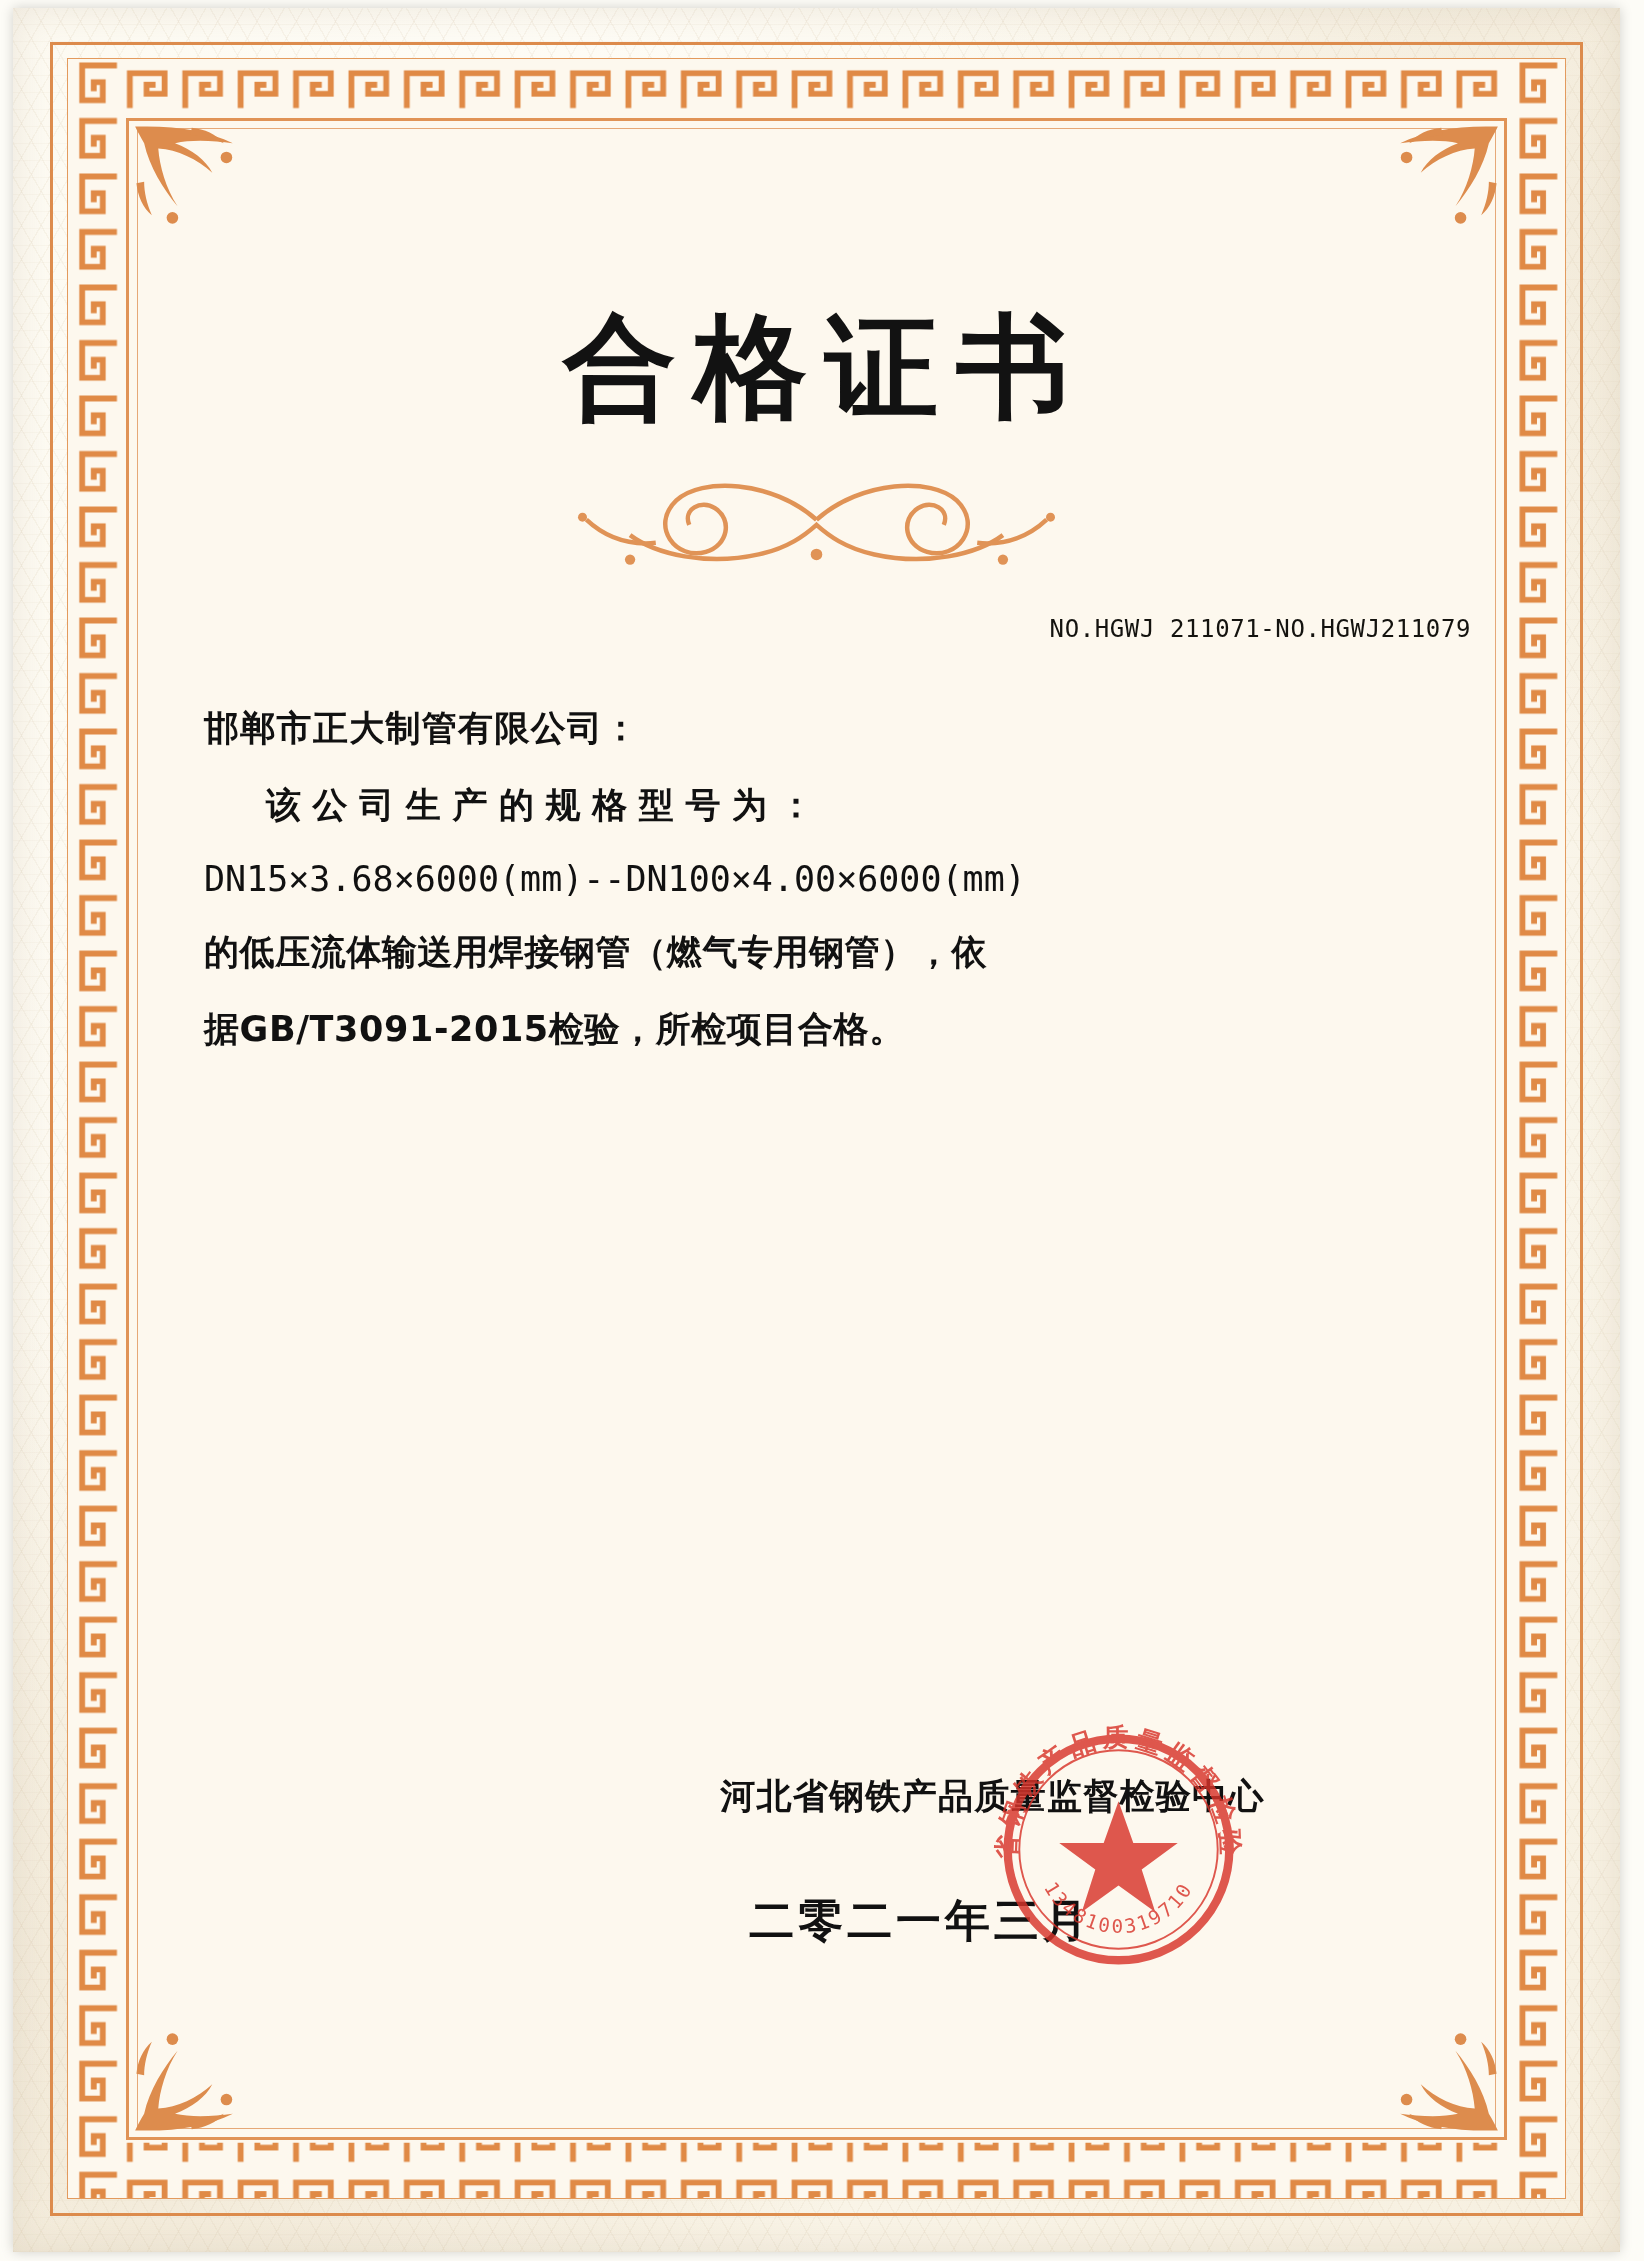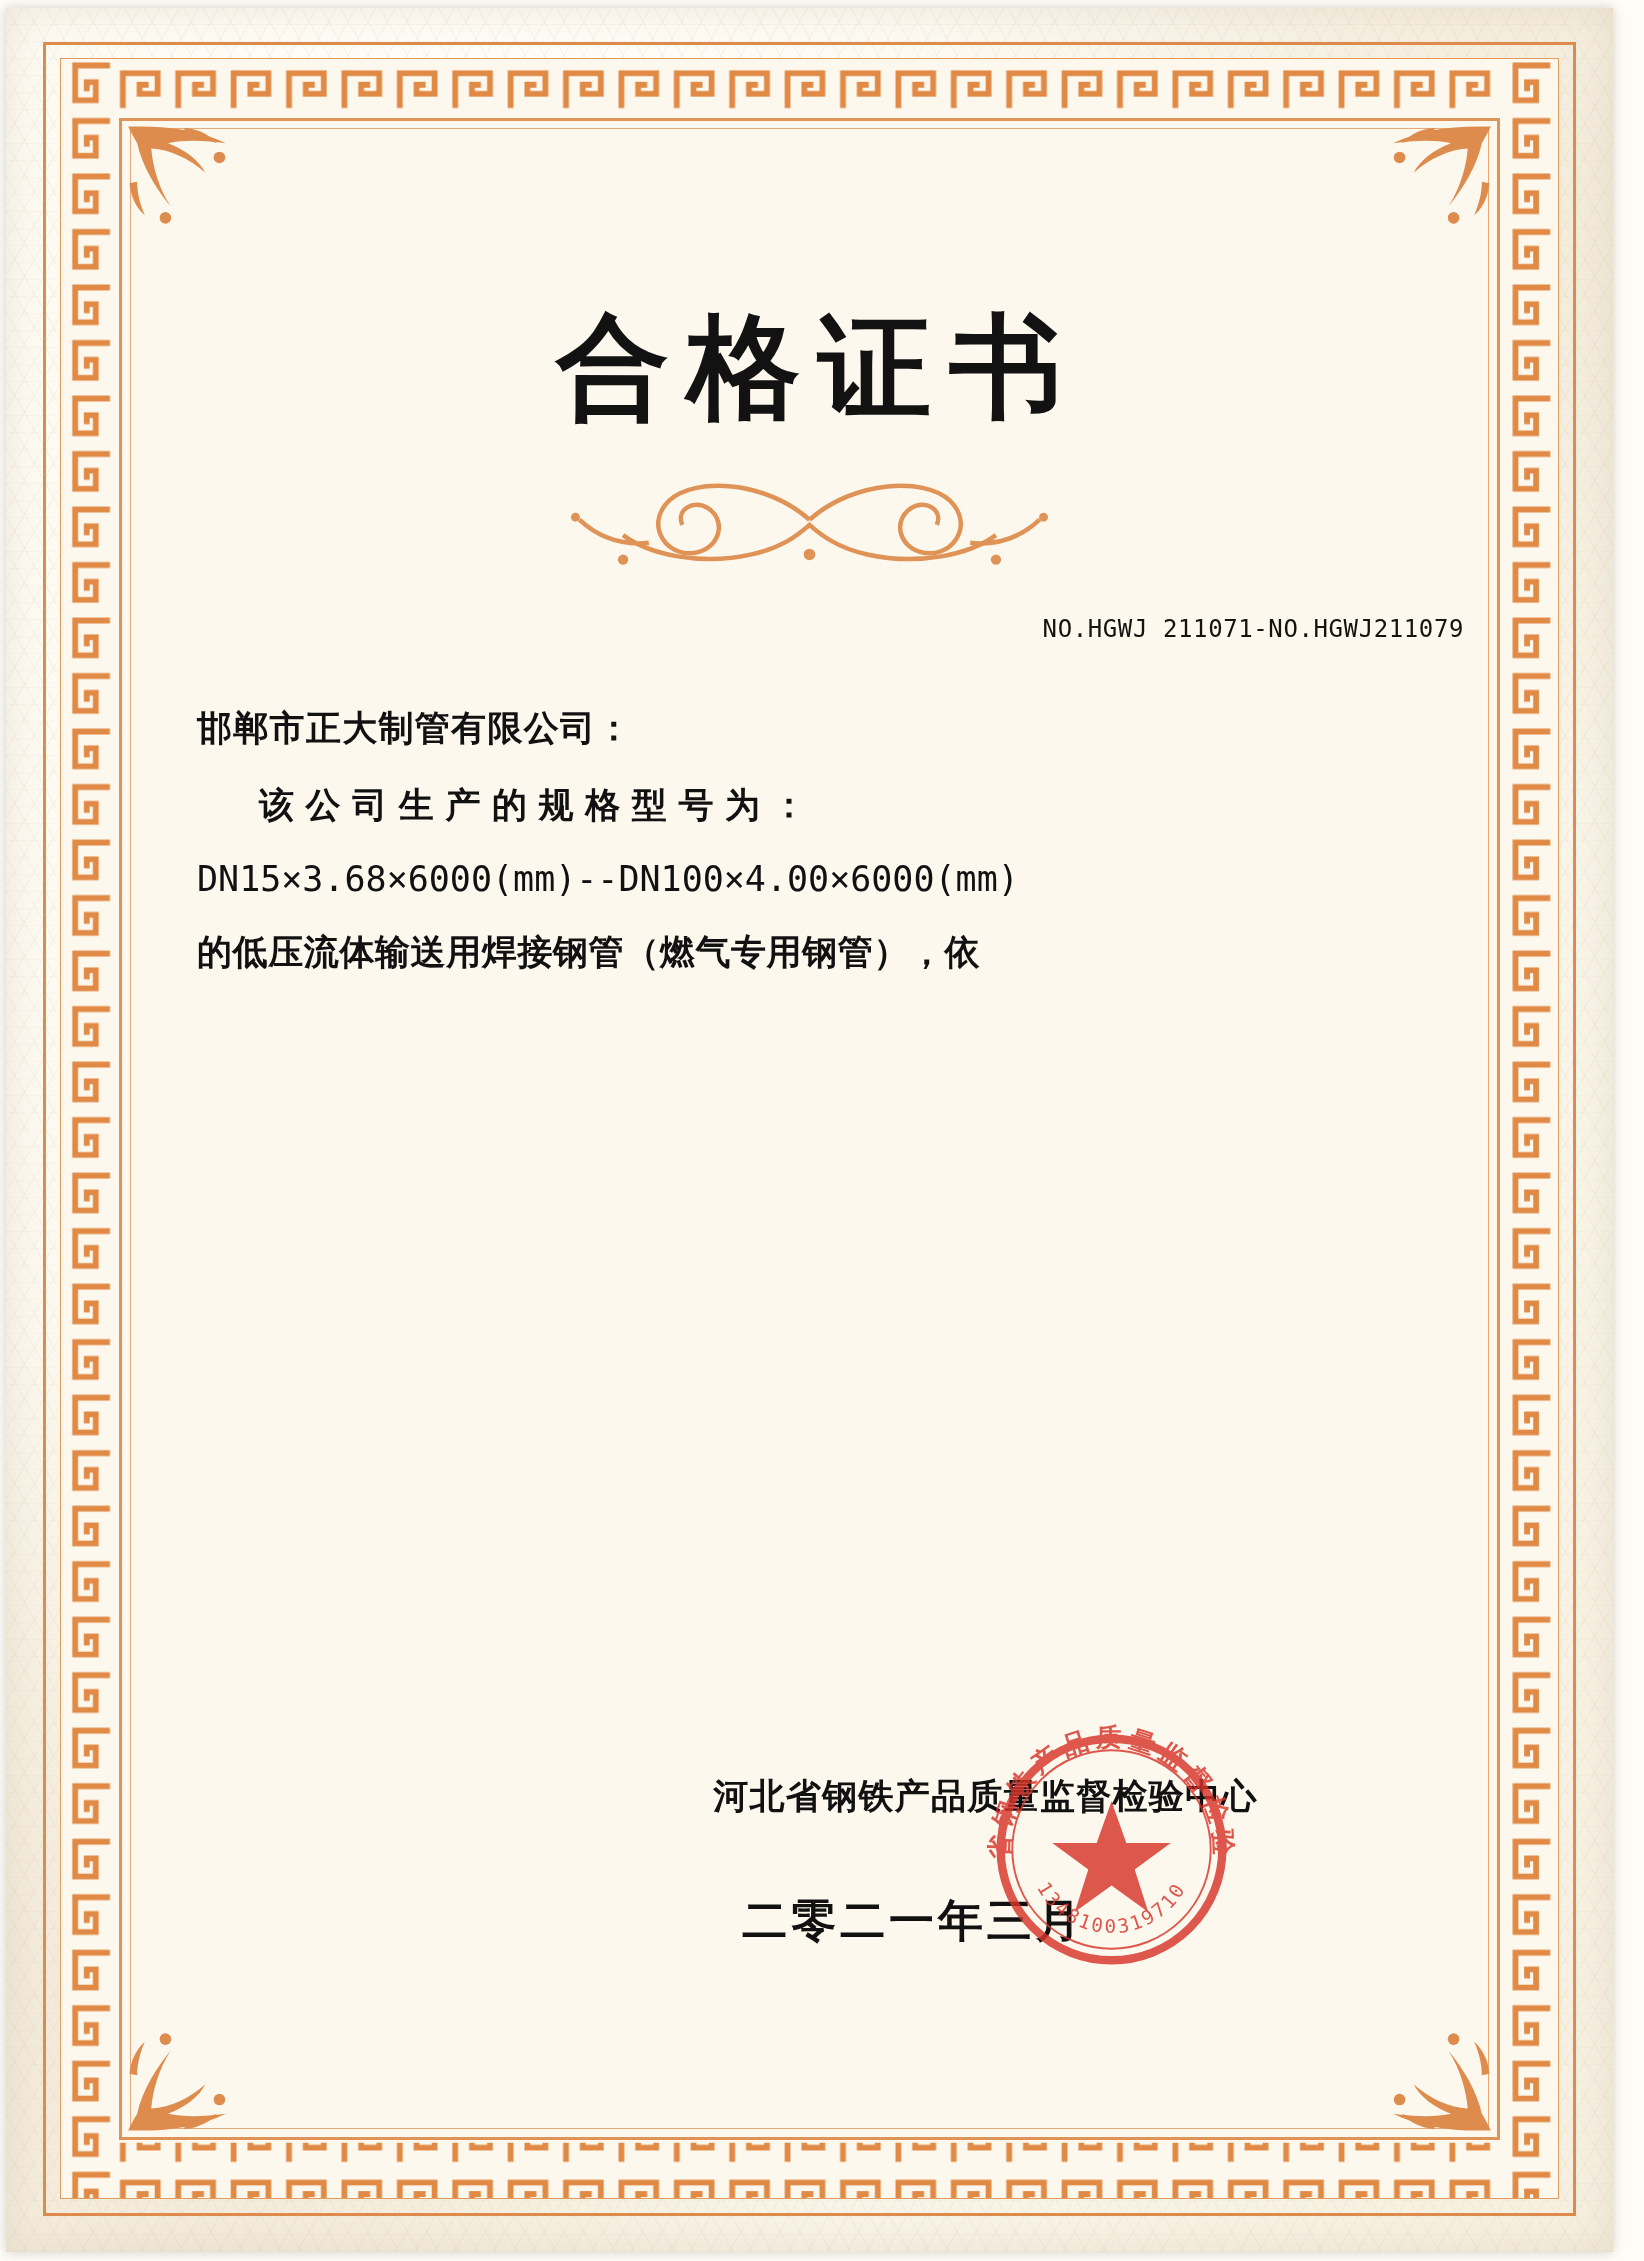--- a/index.html
+++ b/index.html
@@ -17,21 +17,21 @@
   
   .page {
     position: relative;
     width: 1644px;
     height: 2261px;
     background: #fdfcf7;
   }
 
   .paper {
     position: absolute;
-    left: 6px;
+    left: 13px;
     top: 7.7px;
     width: 1607px;
     height: 2244px;
     background:
       radial-gradient(ellipse at 30% 20%, #fffef9 0%, #fbf7ec 55%, #f6efdf 100%);
     box-shadow: 0 0 11.6px rgba(0,0,0,0.18);
     overflow: hidden;
   }
 
   
@@ -324,20 +324,21 @@
 
       <div class="body-block">
         <div class="addressee">邯郸市正大制管有限公司：</div>
 
         <div class="para-line justify">该公司生产的规格型号为：</div>
 
         <div class="para-line mono">DN15×3.68×6000(mm)--DN100×4.00×6000(mm)</div>
 
         <div class="para-line mixed">的低压流体输送用焊接钢管（燃气专用钢管），依</div>
 
+        <div class="para-line mixed">据GB/T3091-2015检验，所检项目合格。</div>
       </div>
 
       <div class="sign-block">
         <div class="issuer">河北省钢铁产品质量监督检验中心</div>
         <div class="issue-date">二零二一年三月</div>
 
         <div class="seal">
           <svg viewBox="0 0 430 430">
             <defs>
               <path id="sealArcTop" d="M 55 215 A 160 160 0 0 1 375 215"></path>

